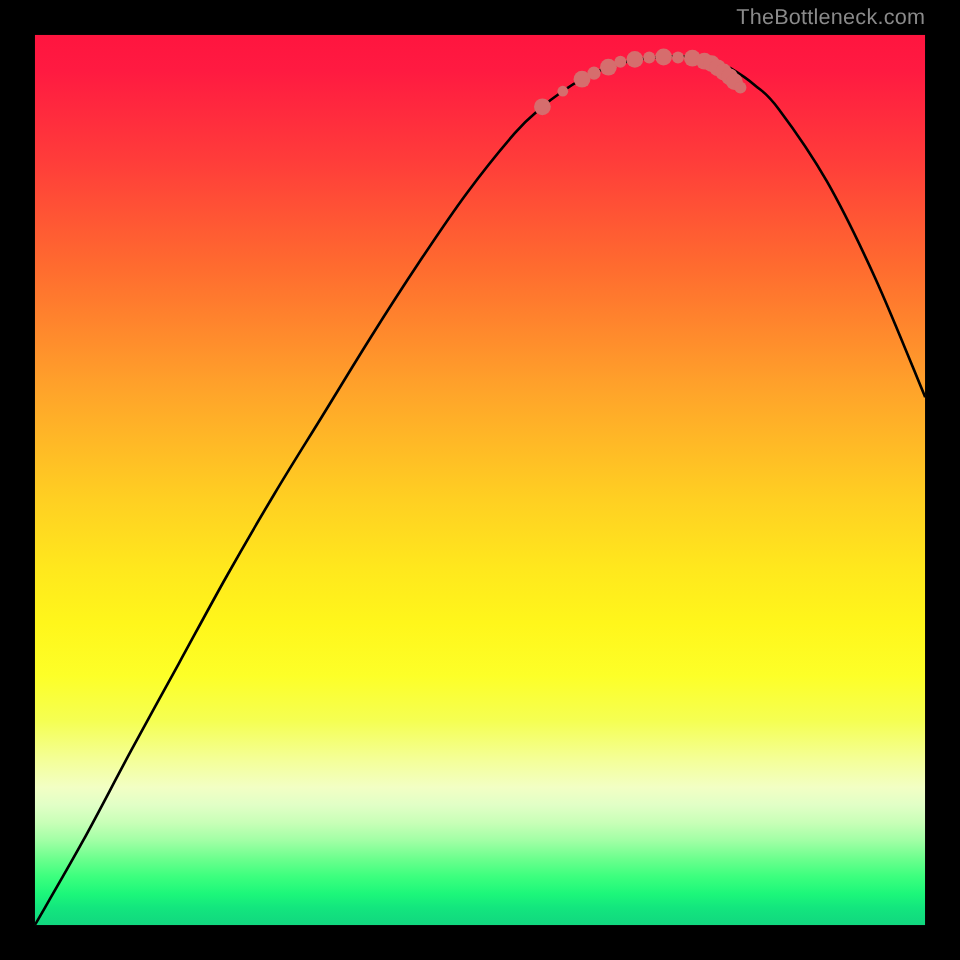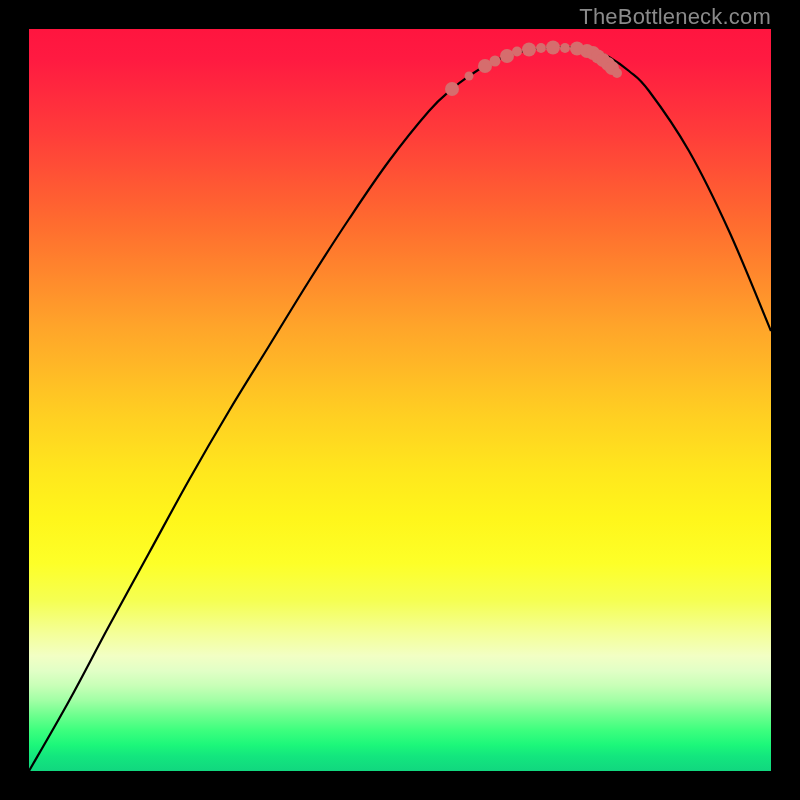--- a/index.html
+++ b/index.html
@@ -62,21 +62,21 @@
     top: 0;
     width: 742px;
     height: 742px;
   }
   .watermark {
     position: absolute;
     right: 29px;
     top: 4px;
     color: #8a8a8a;
     font-family: Arial, Helvetica, sans-serif;
-    font-size: 22px;
+    font-size: 18px;
     letter-spacing: 0.2px;
     user-select: none;
   }
 </style>
 </head>
 <body>
 
 <div class="frame">
   <div class="plot-area">
     <div class="gradient"></div>

